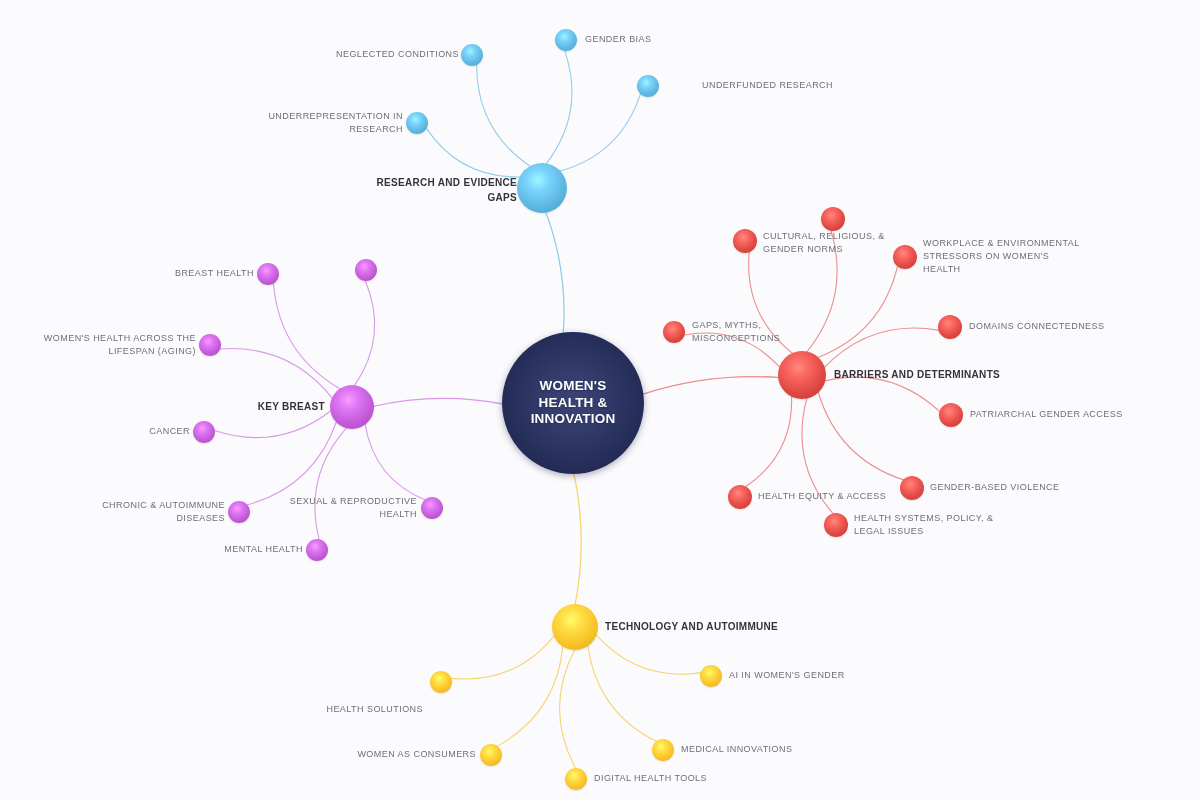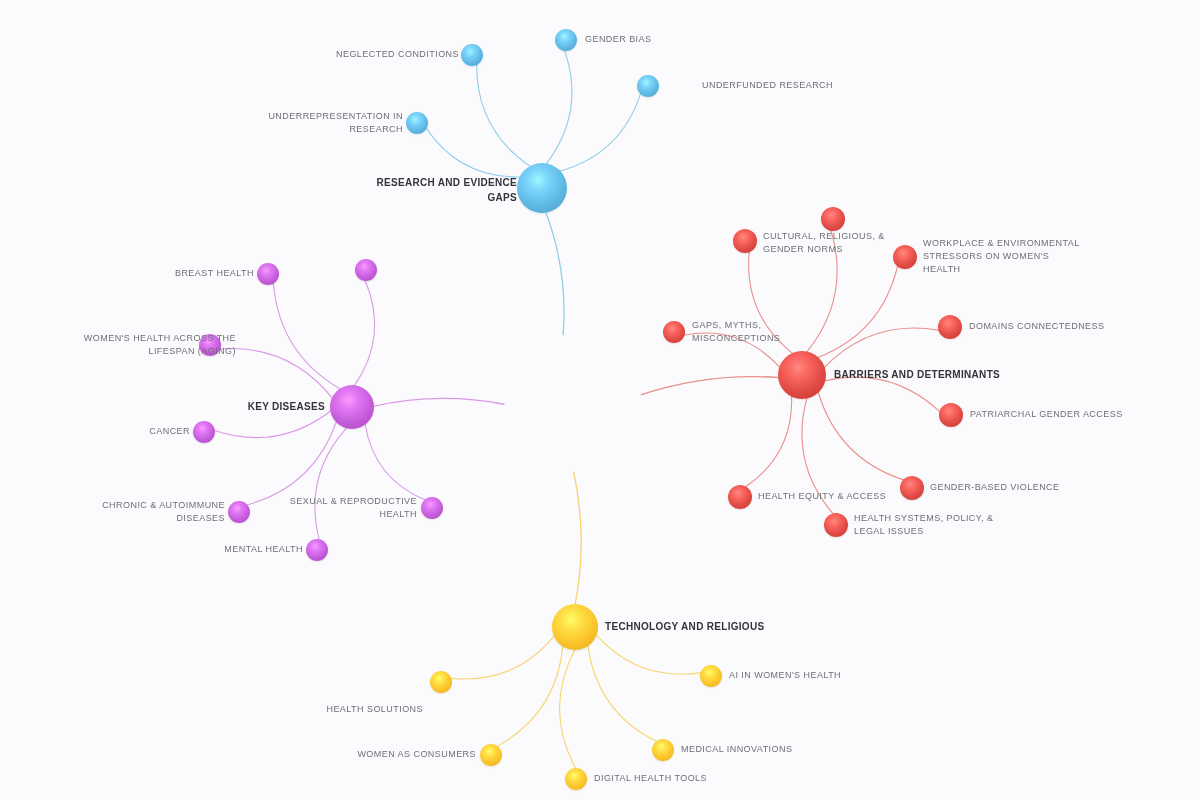--- a/index.html
+++ b/index.html
@@ -147,40 +147,45 @@
       <div class="label align-left" style="left: 758px; top: 497px;">HEALTH EQUITY &amp; ACCESS</div>
       <div class="node leaf" style="left: 836px; top: 525px; width: 24px; height: 24px; background: radial-gradient(circle at 42% 34%, rgb(255, 137, 131) 0%, rgb(250, 101, 95) 26%, rgb(224, 75, 69) 58%, rgb(198, 49, 43) 100%);"></div>
       <div class="label align-left" style="left: 854px; top: 525px;">HEALTH SYSTEMS, POLICY, &amp;
 LEGAL ISSUES</div>
       <div class="node hub" style="left: 802px; top: 375px; width: 48px; height: 48px; background: radial-gradient(circle at 42% 34%, rgb(255, 137, 131) 0%, rgb(250, 101, 95) 26%, rgb(224, 75, 69) 58%, rgb(198, 49, 43) 100%);"></div>
       <div class="label hub-label align-left" style="left: 834px; top: 375px;">BARRIERS AND DETERMINANTS</div>
       <div class="node leaf" style="left: 366px; top: 270px; width: 22px; height: 22px; background: radial-gradient(circle at 42% 34%, rgb(255, 154, 255) 0%, rgb(223, 118, 243) 26%, rgb(197, 92, 217) 58%, rgb(171, 66, 191) 100%);"></div>
       <div class="node leaf" style="left: 268px; top: 274px; width: 22px; height: 22px; background: radial-gradient(circle at 42% 34%, rgb(255, 154, 255) 0%, rgb(223, 118, 243) 26%, rgb(197, 92, 217) 58%, rgb(171, 66, 191) 100%);"></div>
       <div class="label align-right" style="left: 254px; top: 274px;">BREAST HEALTH</div>
       <div class="node leaf" style="left: 210px; top: 345px; width: 22px; height: 22px; background: radial-gradient(circle at 42% 34%, rgb(255, 154, 255) 0%, rgb(223, 118, 243) 26%, rgb(197, 92, 217) 58%, rgb(171, 66, 191) 100%);"></div>
-      <div class="label align-right" style="left: 196px; top: 345px; margin-left: 40px;">WOMEN'S HEALTH ACROSS THE
+      <div class="label align-right" style="left: 196px; top: 345px;">WOMEN'S HEALTH ACROSS THE
 LIFESPAN (AGING)</div>
       <div class="node leaf" style="left: 204px; top: 432px; width: 22px; height: 22px; background: radial-gradient(circle at 42% 34%, rgb(255, 154, 255) 0%, rgb(223, 118, 243) 26%, rgb(197, 92, 217) 58%, rgb(171, 66, 191) 100%);"></div>
       <div class="label align-right" style="left: 190px; top: 432px;">CANCER</div>
       <div class="node leaf" style="left: 432px; top: 508px; width: 22px; height: 22px; background: radial-gradient(circle at 42% 34%, rgb(255, 154, 255) 0%, rgb(223, 118, 243) 26%, rgb(197, 92, 217) 58%, rgb(171, 66, 191) 100%);"></div>
       <div class="label align-right" style="left: 417px; top: 508px;">SEXUAL &amp; REPRODUCTIVE
 HEALTH</div>
       <div class="node leaf" style="left: 239px; top: 512px; width: 22px; height: 22px; background: radial-gradient(circle at 42% 34%, rgb(255, 154, 255) 0%, rgb(223, 118, 243) 26%, rgb(197, 92, 217) 58%, rgb(171, 66, 191) 100%);"></div>
       <div class="label align-right" style="left: 225px; top: 512px;">CHRONIC &amp; AUTOIMMUNE
 DISEASES</div>
       <div class="node leaf" style="left: 317px; top: 550px; width: 22px; height: 22px; background: radial-gradient(circle at 42% 34%, rgb(255, 154, 255) 0%, rgb(223, 118, 243) 26%, rgb(197, 92, 217) 58%, rgb(171, 66, 191) 100%);"></div>
       <div class="label align-right" style="left: 303px; top: 550px;">MENTAL HEALTH</div>
       <div class="node hub" style="left: 352px; top: 407px; width: 44px; height: 44px; background: radial-gradient(circle at 42% 34%, rgb(255, 154, 255) 0%, rgb(223, 118, 243) 26%, rgb(197, 92, 217) 58%, rgb(171, 66, 191) 100%);"></div>
-      <div class="label hub-label align-right" style="left: 325px; top: 407px;">KEY DISEASES</div>
+      <div class="label hub-label align-right" style="left: 325px; top: 407px;">KEY BREAST</div>
       <div class="node leaf" style="left: 711px; top: 676px; width: 22px; height: 22px; background: radial-gradient(circle at 42% 34%, rgb(255, 255, 105) 0%, rgb(255, 222, 69) 26%, rgb(251, 196, 43) 58%, rgb(225, 170, 17) 100%);"></div>
-      <div class="label align-left" style="left: 729px; top: 676px;">AI IN WOMEN'S HEALTH</div>
+      <div class="label align-left" style="left: 729px; top: 676px;">AI IN WOMEN'S GENDER</div>
       <div class="node leaf" style="left: 441px; top: 682px; width: 22px; height: 22px; background: radial-gradient(circle at 42% 34%, rgb(255, 255, 105) 0%, rgb(255, 222, 69) 26%, rgb(251, 196, 43) 58%, rgb(225, 170, 17) 100%);"></div>
       <div class="label align-right" style="left: 423px; top: 682px; margin-top: 28px;">HEALTH SOLUTIONS</div>
       <div class="node leaf" style="left: 663px; top: 750px; width: 22px; height: 22px; background: radial-gradient(circle at 42% 34%, rgb(255, 255, 105) 0%, rgb(255, 222, 69) 26%, rgb(251, 196, 43) 58%, rgb(225, 170, 17) 100%);"></div>
       <div class="label align-left" style="left: 681px; top: 750px;">MEDICAL INNOVATIONS</div>
       <div class="node leaf" style="left: 491px; top: 755px; width: 22px; height: 22px; background: radial-gradient(circle at 42% 34%, rgb(255, 255, 105) 0%, rgb(255, 222, 69) 26%, rgb(251, 196, 43) 58%, rgb(225, 170, 17) 100%);"></div>
       <div class="label align-right" style="left: 476px; top: 755px;">WOMEN AS CONSUMERS</div>
       <div class="node leaf" style="left: 576px; top: 779px; width: 22px; height: 22px; background: radial-gradient(circle at 42% 34%, rgb(255, 255, 105) 0%, rgb(255, 222, 69) 26%, rgb(251, 196, 43) 58%, rgb(225, 170, 17) 100%);"></div>
       <div class="label align-left" style="left: 594px; top: 779px; text-align: right;">DIGITAL HEALTH TOOLS</div>
       <div class="node hub" style="left: 575px; top: 627px; width: 46px; height: 46px; background: radial-gradient(circle at 42% 34%, rgb(255, 255, 105) 0%, rgb(255, 222, 69) 26%, rgb(251, 196, 43) 58%, rgb(225, 170, 17) 100%);"></div>
-      <div class="label hub-label align-left" style="left: 605px; top: 627px;">TECHNOLOGY AND RELIGIOUS</div>
+      <div class="label hub-label align-left" style="left: 605px; top: 627px;">TECHNOLOGY AND AUTOIMMUNE</div>
     </div>
+  <div id="center-node" style="left: 573px; top: 403px; width: 142px; height: 142px;">
+    <div id="center-label">WOMEN'S
+HEALTH &amp;
+INNOVATION</div>
+  </div>
 </div>
 
 </body></html>

